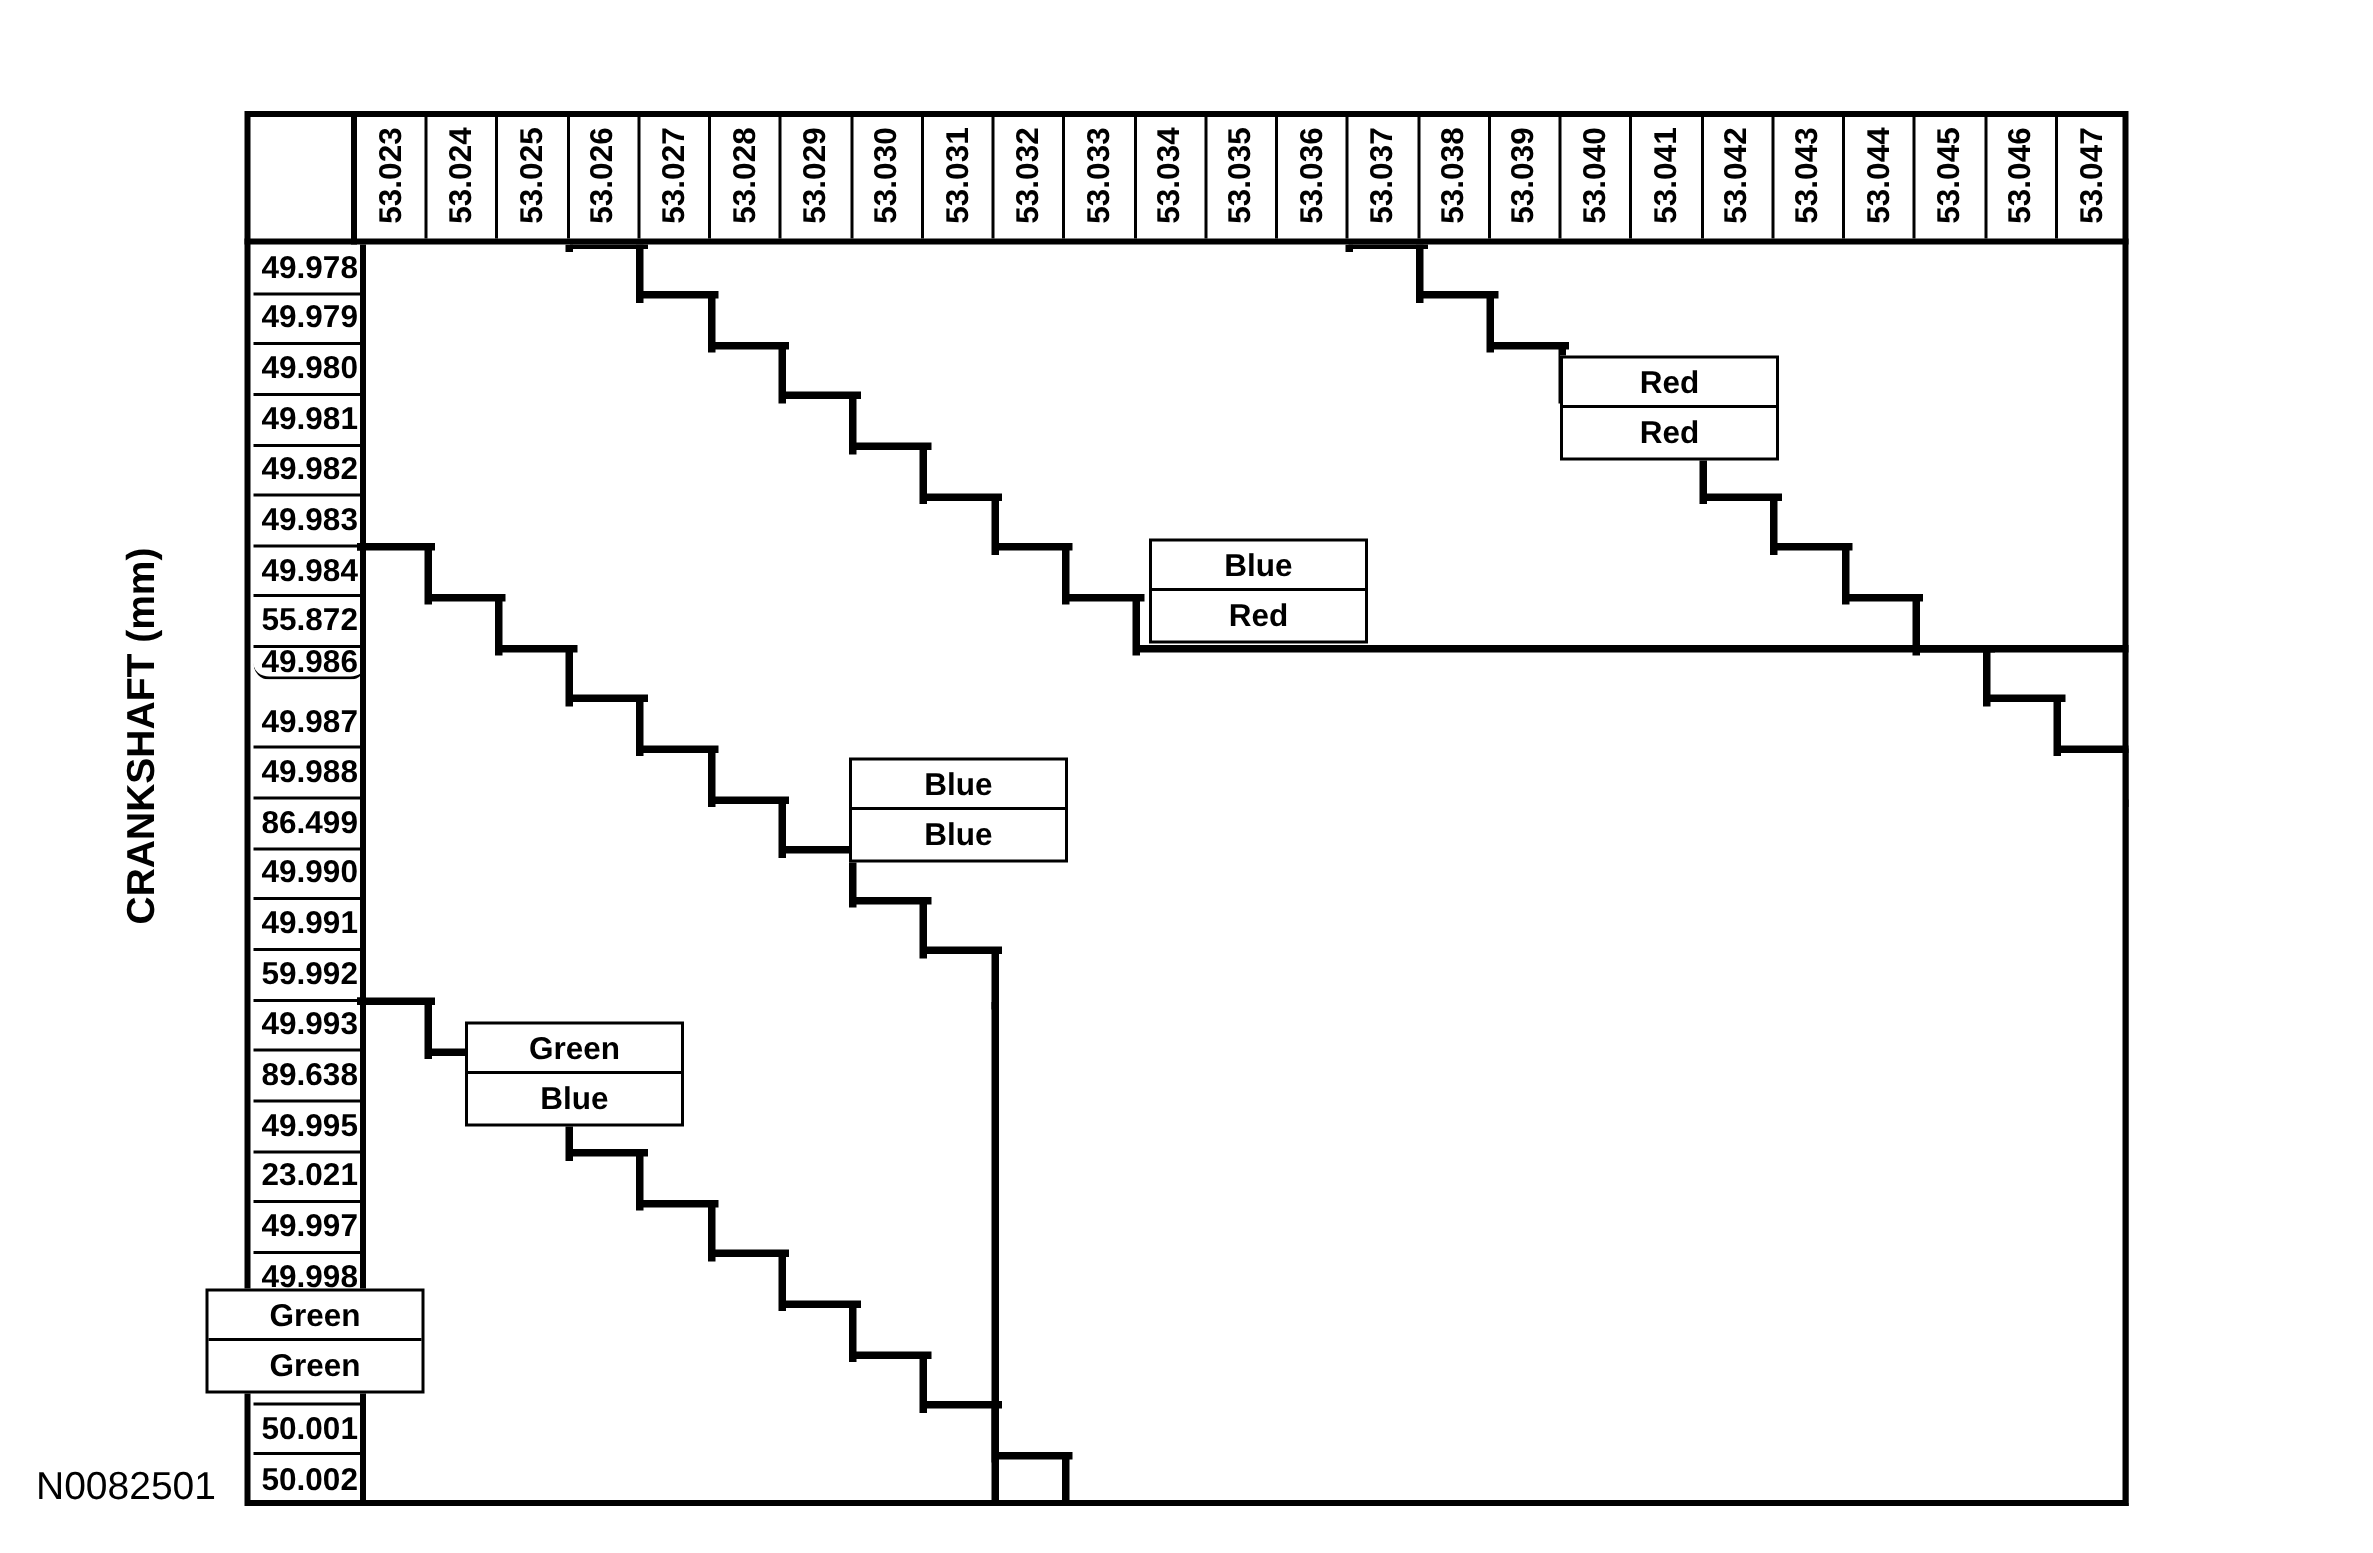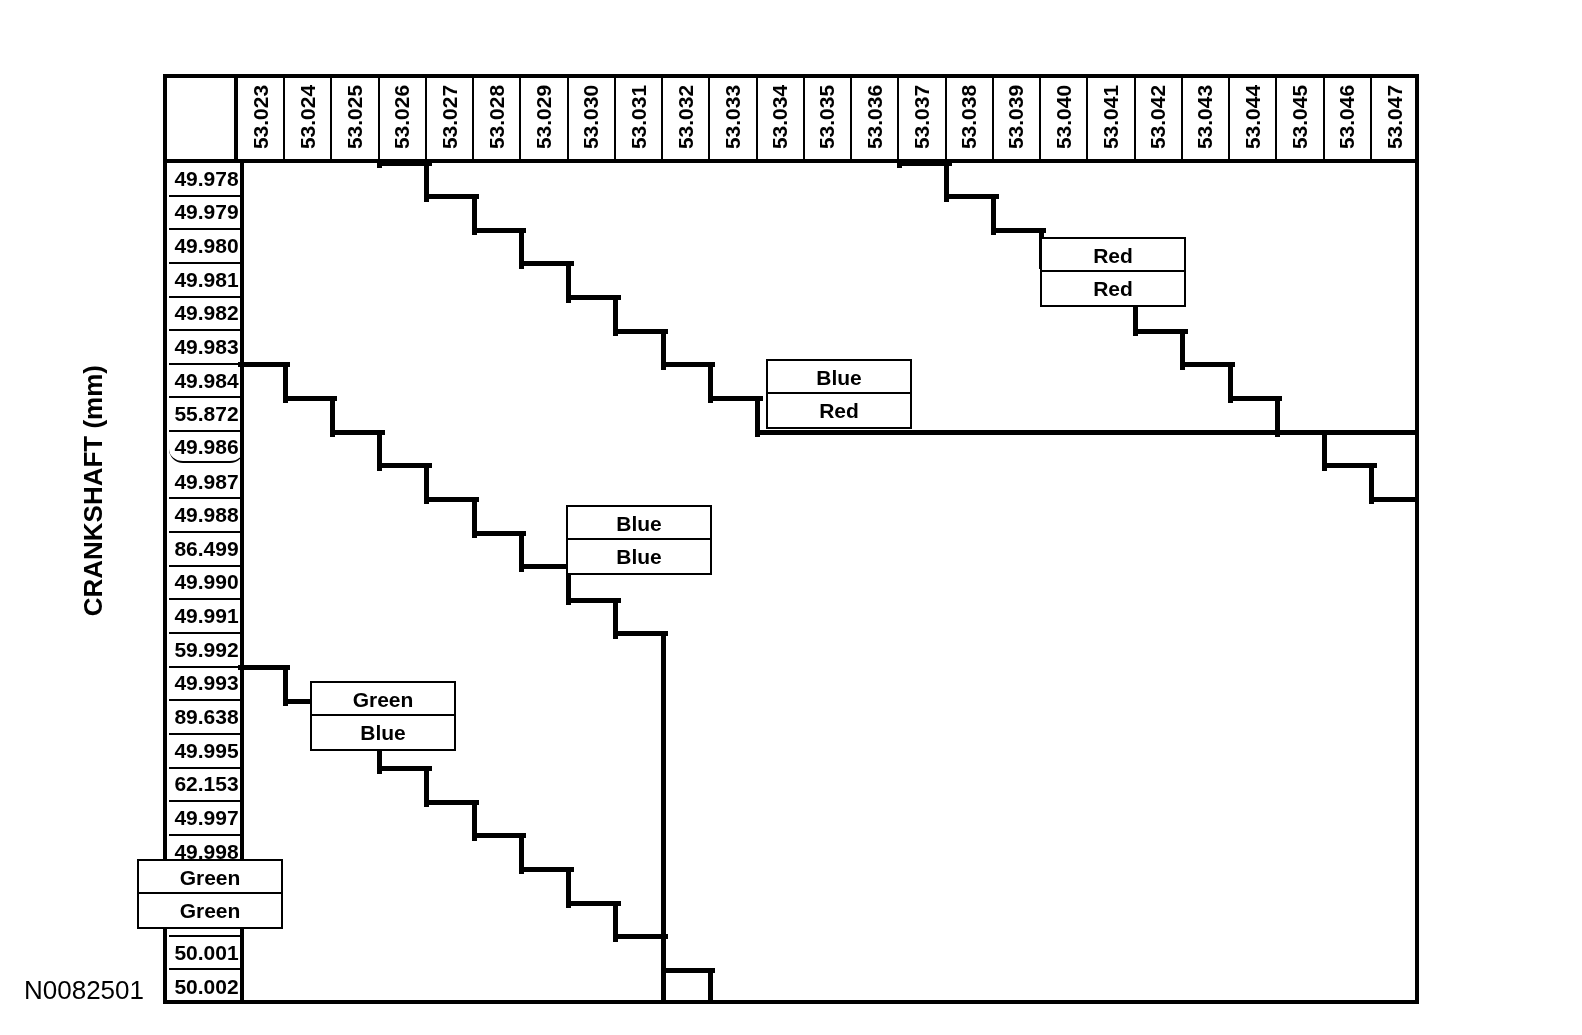--- a/index.html
+++ b/index.html
@@ -201,21 +201,21 @@
       </div>
       <div class="row-head" style="top: 168.2px; height: 33.64px;">
         <span>49.983</span>
       </div>
       <div class="row-head" style="top: 201.84px; height: 33.64px;">
         <span>49.984</span>
       </div>
       <div class="row-head" style="top: 235.48px; height: 33.64px;">
         <span>55.872</span>
       </div>
-      <div class="row-head" style="top: 269.12px; height: 31px; border-radius: 14px;">
+      <div class="row-head" style="top: 269.12px; height: 21px; border-radius: 14px;">
         <span>49.986</span>
       </div>
       <div class="row-head" style="top: 302.76px; height: 33.64px;">
         <span>49.987</span>
       </div>
       <div class="row-head" style="top: 336.4px; height: 33.64px;">
         <span>49.988</span>
       </div>
       <div class="row-head" style="top: 370.04px; height: 33.64px;">
         <span>86.499</span>
@@ -232,21 +232,21 @@
       <div class="row-head" style="top: 504.6px; height: 33.64px;">
         <span>49.993</span>
       </div>
       <div class="row-head" style="top: 538.24px; height: 33.64px;">
         <span>89.638</span>
       </div>
       <div class="row-head" style="top: 571.88px; height: 33.64px;">
         <span>49.995</span>
       </div>
       <div class="row-head" style="top: 605.52px; height: 33.64px;">
-        <span>62.153</span>
+        <span>23.021</span>
       </div>
       <div class="row-head" style="top: 639.16px; height: 33.64px;">
         <span>49.997</span>
       </div>
       <div class="row-head" style="top: 672.8px; height: 33.64px;">
         <span>49.998</span>
       </div>
       <div class="row-head" style="top: 706.44px; height: 33.64px;">
         <span>49.999</span>
       </div>

